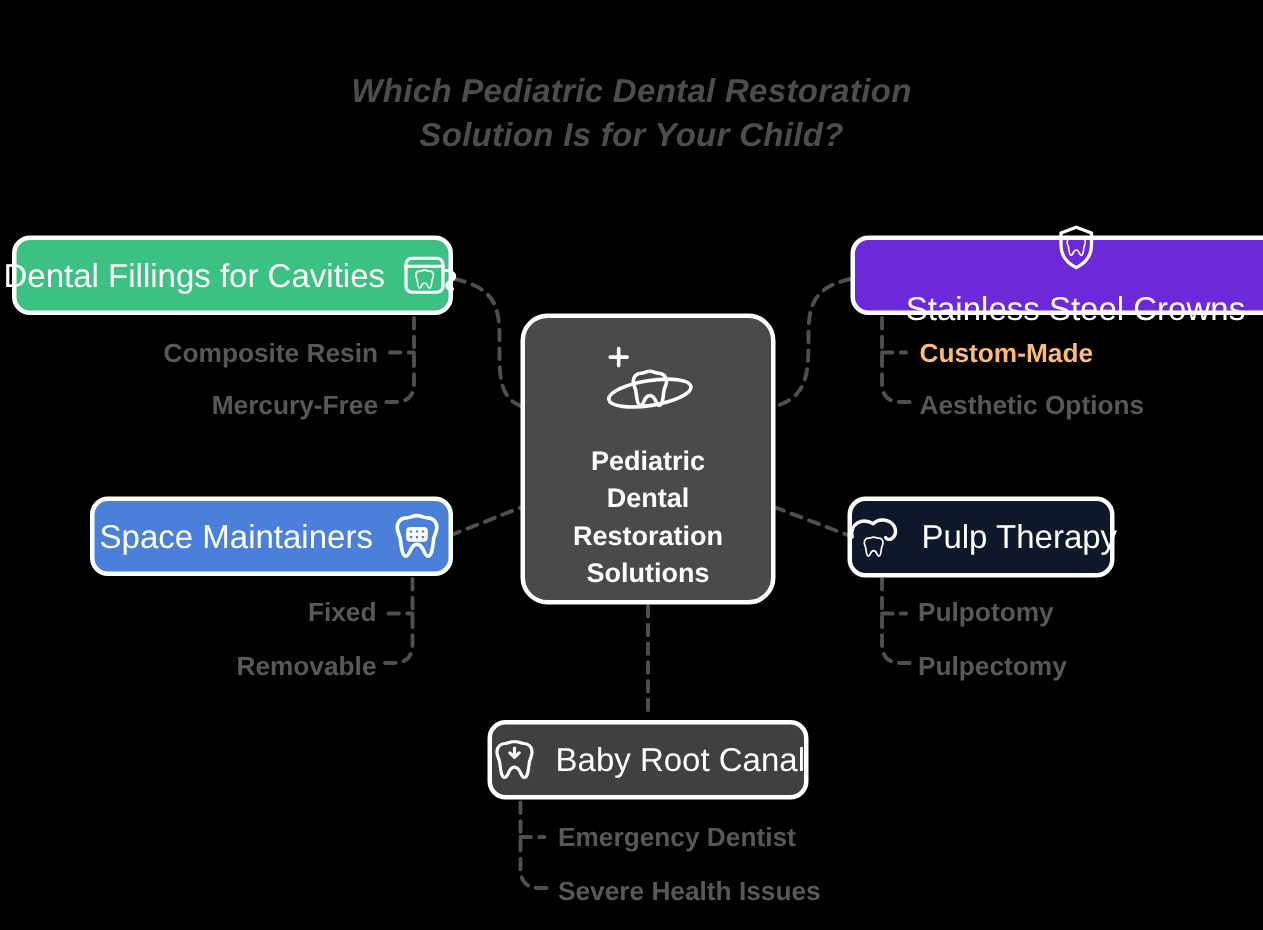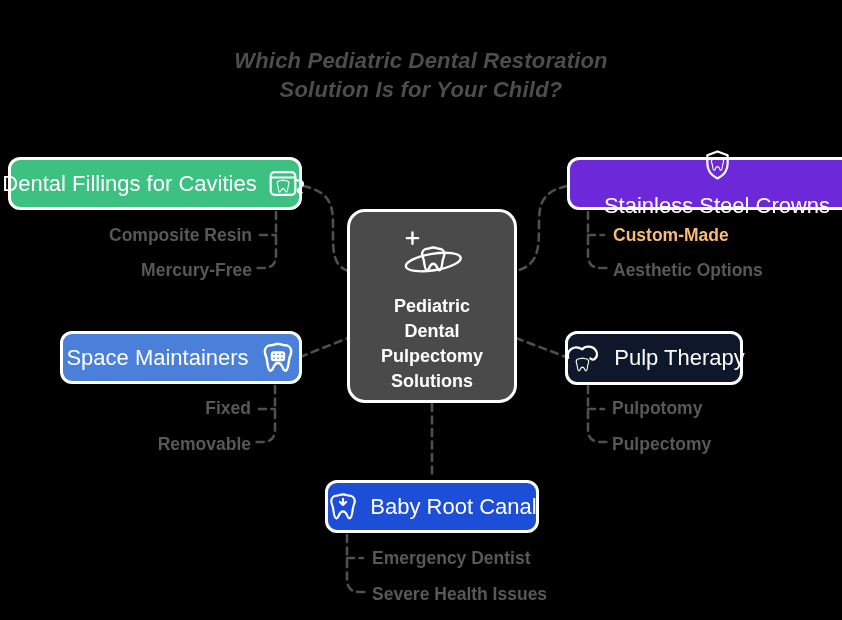--- a/index.html
+++ b/index.html
@@ -61,21 +61,21 @@
       <svg width="66" height="58" viewBox="0 0 52 46">
         <path d="M6 8h9 M10.5 3.5v9"></path>
         <ellipse cx="27" cy="27" rx="22" ry="6.6" transform="rotate(-9 27 27)"></ellipse>
         <g transform="translate(15 13)">
           <path d="M12 2.5c-2.3 0-2.8 1-4.7 1C5 3.5 3.2 5.2 3.2 7.7c0 2 .9 3 1.3 4.8.4 1.9.6 8 2.5 8 2.3 0 1.6-5.2 5-5.2s2.7 5.2 5 5.2c1.9 0 2.1-6.1 2.5-8 .4-1.8 1.3-2.8 1.3-4.8 0-2.5-1.8-4.2-4.1-4.2-1.9 0-2.4-1-4.7-1z"></path>
         </g>
       </svg>
     </span>
     <div class="center-label">Pediatric
 Dental
-Pulpectomy
+Restoration
 Solutions</div>
   </div>
 
   <div class="node" style="left: 8px; top: 157px; width: 294px; height: 53px; background: rgb(60, 193, 130);">
     <span class="node-label">Dental Fillings for Cavities</span>
     <span class="node-icon">
       <svg width="40" height="33" viewBox="0 0 30 24">
         <rect x="2" y="3.5" width="18.5" height="17" rx="3"></rect>
         <path d="M2 7.5h18.5"></path>
         <g transform="translate(5.3 8.2) scale(0.5)">
@@ -114,21 +114,21 @@
       <svg width="40" height="34" viewBox="0 0 28 24">
         <path d="M3.5 12C2.2 6 8 2.5 13.5 5.8c2-2.6 7.2-2.4 9.4.6 1.6 2.2 1.2 5-.7 6.3-1 .7-2.4.5-3-.4"></path>
         <g transform="translate(7.6 10.8) scale(0.5)">
           <path d="M12 2.5c-2.3 0-2.8 1-4.7 1C5 3.5 3.2 5.2 3.2 7.7c0 2 .9 3 1.3 4.8.4 1.9.6 8 2.5 8 2.3 0 1.6-5.2 5-5.2s2.7 5.2 5 5.2c1.9 0 2.1-6.1 2.5-8 .4-1.8 1.3-2.8 1.3-4.8 0-2.5-1.8-4.2-4.1-4.2-1.9 0-2.4-1-4.7-1z"></path>
         </g>
       </svg>
     </span>
     <span class="node-label">Pulp Therapy</span>
   </div>
 
-  <div class="node" style="left: 325px; top: 480px; width: 214px; height: 53px; background: #1d4ed8;">
+  <div class="node" style="left: 325px; top: 480px; width: 214px; height: 53px; background: #404040;">
     <span class="node-icon">
       <svg width="32" height="32" viewBox="0 0 24 24">
         <path d="M12 2.5c-2.3 0-2.8 1-4.7 1C5 3.5 3.2 5.2 3.2 7.7c0 2 .9 3 1.3 4.8.4 1.9.6 8 2.5 8 2.3 0 1.6-5.2 5-5.2s2.7 5.2 5 5.2c1.9 0 2.1-6.1 2.5-8 .4-1.8 1.3-2.8 1.3-4.8 0-2.5-1.8-4.2-4.1-4.2-1.9 0-2.4-1-4.7-1z"></path>
         <path d="M12 5.8v4.6 M9.7 8.2 12 10.4l2.3-2.2"></path>
       </svg>
     </span>
     <span class="node-label">Baby Root Canal</span>
   </div>
 
   <div class="sublabel" style="right: 590px; top: 224px; color: rgb(88, 88, 88);">Composite Resin</div>

